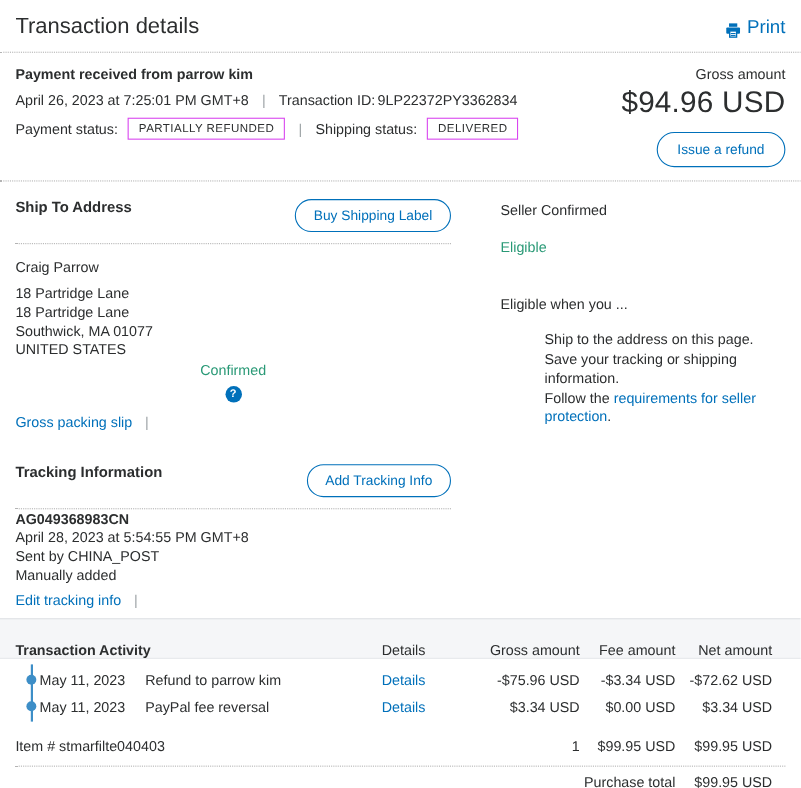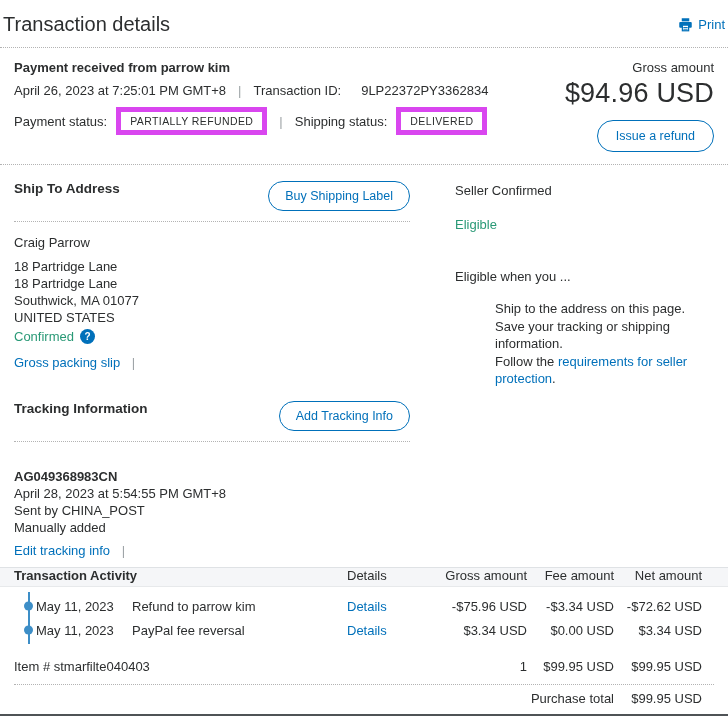--- a/index.html
+++ b/index.html
@@ -10,72 +10,72 @@
     background: #ffffff;
     width: 728px;
   }
   .page { width: 728px; min-height: 716px; border-bottom: 2px solid #4f5356; overflow: hidden; }
   a { text-decoration: none; cursor: pointer; }
   .link { color: #0070ba; }
   .green { color: #299976; }
 
   
   .hdr { display: flex; justify-content: space-between; align-items: center;
-         padding: 13px 3px 11px; border-bottom: 1px dotted #b3b3b3; }
+         padding: 13px 14px 11px; border-bottom: 1px dotted #b3b3b3; }
   .hdr-title { font-size: 20px; font-weight: 400; color: #2c2e2f; }
-  .print-link { display: flex; align-items: flex-end; gap: 5px; font-size: 13px; color: #0070ba; }
+  .print-link { display: flex; align-items: flex-end; gap: 5px; font-size: 17px; color: #0070ba; }
 
   
   .pay { display: flex; padding: 12px 14px 12px; border-bottom: 1px dotted #b3b3b3; }
   .pay-left { flex: 1; }
   .pay-row1 { font-weight: 700; margin-bottom: 8px; }
   .pay-row { display: flex; align-items: center; margin-bottom: 9px; }
   .vsep { color: #9da3a6; margin: 0 12px; }
   .vsep::before { content: "|"; }
-  .status-badge { display: inline-block; border: 5px solid #d946ef; padding: 3px 9px;
+  .status-badge { display: inline-block; border: 1px solid #d946ef; padding: 3px 9px;
                   font-size: 10.5px; letter-spacing: .4px; margin-left: 9px; color: #2c2e2f; }
   .pay-right { width: 160px; text-align: right; }
   .gross-label { font-size: 13px; }
   .gross-amt { font-size: 27px; font-weight: 400; margin-top: 3px; letter-spacing: .2px; }
   .btn-pill { display: inline-block; border: 1px solid #0070ba; color: #0070ba; background: #fff;
               border-radius: 17px; padding: 7px 16px; font-size: 12.5px; cursor: pointer;
               font-family: "Liberation Sans", sans-serif; }
   .refund-btn { margin-top: 11px; padding: 8px 18px; }
 
   
   .two-col { display: flex; padding: 14px 14px 0; }
   .left-col { width: 396px; }
   .right-col { flex: 1; padding-left: 45px; padding-top: 4px; }
   .sec-head-row { display: flex; justify-content: space-between; align-items: flex-start; margin-top: 2px; }
   .sec-title { font-weight: 700; font-size: 13.5px; }
   .sec-divider { border-bottom: 1px dotted #b3b3b3; margin-top: 10px; }
   .addr { margin-top: 12px; line-height: 17px; }
   .addr-name { margin-bottom: 7px; }
-  .confirmed-row { display: flex; align-items: center; gap: 6px; margin-top: 2px; }
+  .confirmed-row { display: flex; align-items: center; gap: 6px; margin-top: 2px; flex-direction: column; }
   .help-icon { display: inline-flex; align-items: center; justify-content: center;
                width: 15px; height: 15px; border-radius: 50%; background: #0070ba; color: #fff;
                font-size: 10px; font-weight: 700; cursor: pointer; }
   .slip-row { margin-top: 9px; }
   .trailing-sep { color: #9da3a6; margin-left: 8px; }
   .trailing-sep::before { content: "|"; }
 
   .sp-title { margin-bottom: 19px; }
   .sp-status { margin-bottom: 37px; }
   .sp-intro { margin-bottom: 16px; }
   .sp-list { line-height: 17.5px; padding-left: 4px; margin-left: 36px; }
 
   .tracking-block { margin-top: 30px; }
-  .trk-lines { margin-top: 26px; line-height: 17px; }
+  .trk-lines { margin-top: 0; line-height: 17px; }
   .trk-num { font-weight: 700; }
   .edit-row { margin-top: 6px; }
 
   
-  .tbl-head { display: flex; align-items: flex-start; background: #f5f6f8;
+  .tbl-head { display: flex; align-items: flex-end; background: #f5f6f8;
               border-top: 1px solid #dfe2e5; border-bottom: 1px solid #e7e9eb;
-              height: 20px; padding: 0 14px; margin-top: 8px; }
+              height: 37px; padding: 0 14px; margin-top: 8px; }
   .tbl-head .sec-title { font-size: 13px; }
   .cell-main { flex: 1; display: flex; align-items: center; }
   .c-details { width: 62px; }
   .c-amt1 { width: 118px; text-align: right; }
   .c-amt2 { width: 87px; text-align: right; }
   .c-amt3 { width: 100px; text-align: right; padding-right: 12px; }
 
   .act-rows { position: relative; padding: 7px 14px 9px; }
   .act-line { position: absolute; left: 28px; top: 5px; bottom: 7px; width: 2px; background: #3d8ec7; }
   .act-row { display: flex; align-items: center; height: 24px; position: relative; }
@@ -113,21 +113,21 @@
     </a>
   </div>
 
   <div class="pay">
     <div class="pay-left">
       <div class="pay-row1">Payment received from parrow kim</div>
       <div class="pay-row">
         <span>April 26, 2023 at 7:25:01 PM GMT+8</span>
         <span class="vsep"></span>
         <span>Transaction ID:</span>
-        <span style="margin-left:20px;">9LP22372PY3362834</span>
+        <span style="margin-left:2px;">9LP22372PY3362834</span>
       </div>
       <div class="pay-row">
         <span>Payment status:</span>
         <span class="status-badge">PARTIALLY REFUNDED</span>
         <span class="vsep"></span>
         <span>Shipping status:</span>
         <span class="status-badge">DELIVERED</span>
       </div>
     </div>
     <div class="pay-right">

